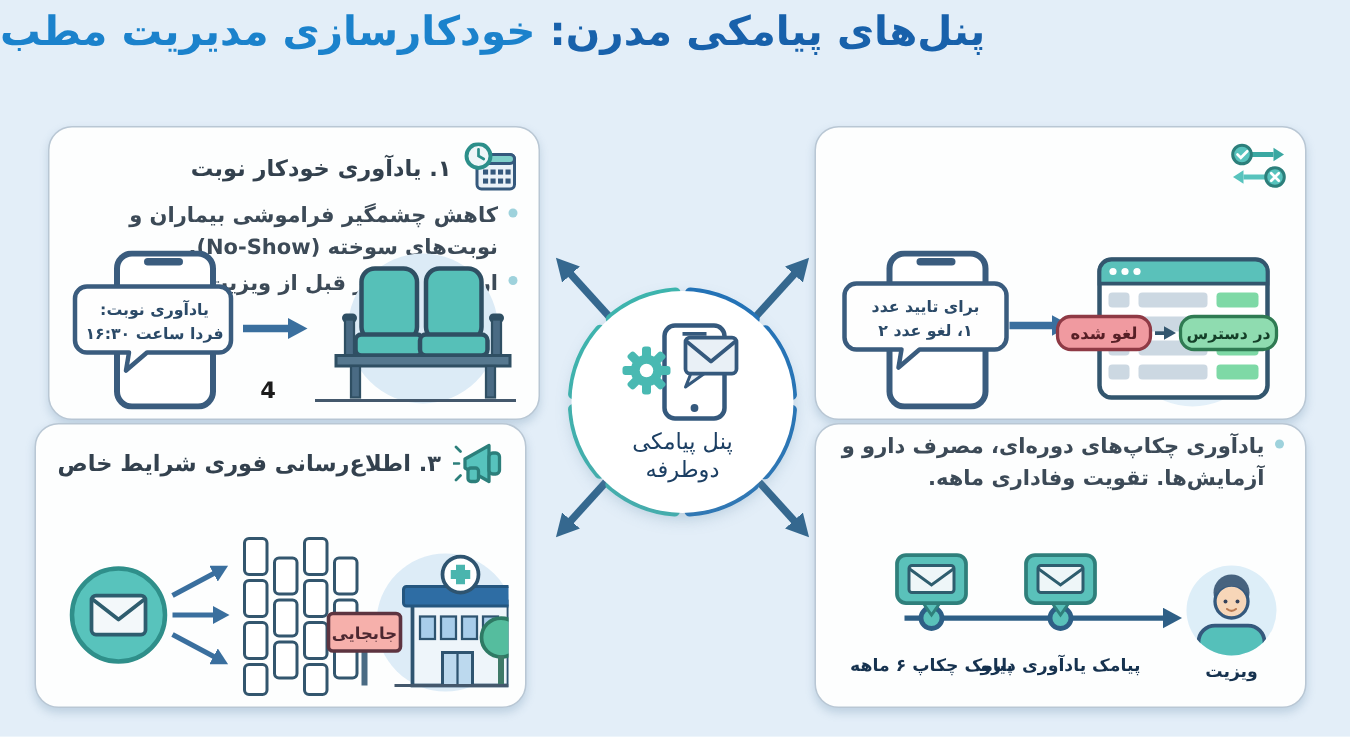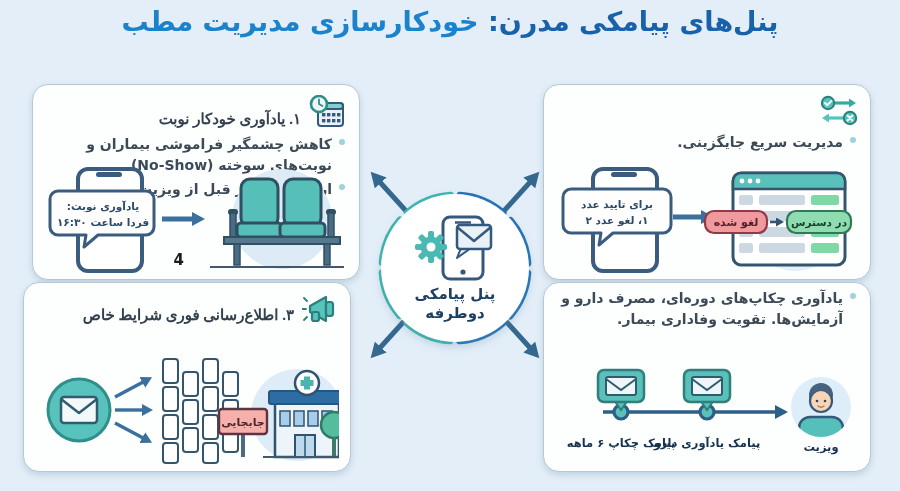--- a/index.html
+++ b/index.html
@@ -1,40 +1,40 @@
 <!DOCTYPE html>
 <html lang="fa"><head>
 <meta charset="utf-8">
 <style>
   html,body{margin:0;padding:0;}
   body{font-family:"DejaVu Sans",sans-serif;}
   .stage{position:relative;width:900px;height:491px;background:#e3eef8;overflow:hidden;}
-  .title{position:absolute;top:6px;left:0;width:900px;text-align:center;direction:rtl;
+  .title{position:absolute;top:6px;left:0;width:900px;text-align:left;direction:rtl;
          font-size:27px;font-weight:800;margin:0;letter-spacing:0;}
   .title .t1{color:#1861ab;}
   .title .t2{color:#1b82cc;}
   .card{position:absolute;width:326px;background:#fdfefe;border:1.5px solid #b9c7d4;
         border-radius:16px;box-shadow:0 3px 6px rgba(110,145,175,.30);direction:rtl;}
   .card-tl{left:32px;top:84px;height:194px;}
   .card-tr{left:543px;top:84px;height:194px;}
   .card-bl{left:23px;top:282px;height:188px;}
   .card-br{left:543px;top:282px;height:188px;}
-  .card-head{display:flex;align-items:flex-end;gap:8px;padding:10px 12px 0 12px;font-family:Liberation Serif, serif;}
+  .card-head{display:flex;align-items:center;gap:8px;padding:10px 12px 0 12px;}
   .card-title{font-size:15px;font-weight:800;color:#33414e;line-height:1.25;}
   .bullets{list-style:none;margin:5px 0 0 0;padding:0 14px 0 10px;}
   .bullets li{display:flex;gap:7px;align-items:flex-start;margin:3px 0;}
   .bullets .dot{flex:0 0 auto;width:6px;height:6px;border-radius:50%;background:#9ed2dc;margin-top:5px;}
   .bullets .btext{font-size:14px;font-weight:700;color:#3c4a57;line-height:1.5;}
   .illus{position:absolute;left:11px;bottom:6px;}
   .center-wrap{position:absolute;left:375px;top:188px;width:160px;height:160px;z-index:2;}
   .center-circle{position:absolute;inset:6px;background:#ffffff;border-radius:50%;
                  box-shadow:0 4px 10px rgba(100,140,170,.35);
                  display:flex;flex-direction:column;align-items:center;justify-content:center;}
   .center-ring{position:absolute;inset:0;}
-  .center-label{font-size:15px;font-weight:700;color:#1c3f63;text-align:center;line-height:1.3;direction:rtl;margin-top:2px;}
+  .center-label{font-size:15px;font-weight:400;color:#1c3f63;text-align:center;line-height:1.3;direction:rtl;margin-top:2px;}
   .arrows-svg{position:absolute;left:352px;top:152px;z-index:1;}
   svg text{font-family:"DejaVu Sans",sans-serif;}
 </style>
 </head>
 <body>
 
 <div class="stage">
 
   <h1 class="title"><span class="t1">پنل‌های پیامکی مدرن:</span> <span class="t2">خودکارسازی مدیریت مطب</span></h1>
 
@@ -114,24 +114,20 @@
         <path d="M29,3.5 L36,8 L29,12.5 Z" fill="#3aa8a2"></path>
         <circle cx="8" cy="8" r="6.2" fill="#57c3bd" stroke="#2c7f7b" stroke-width="2"></circle>
         <path d="M5,8 l2.2,2.2 L11.5,5.8" fill="none" stroke="#ffffff" stroke-width="1.8" stroke-linecap="round"></path>
         <line x1="24" y1="23" x2="9" y2="23" stroke="#57c3bd" stroke-width="3.2"></line>
         <path d="M9,18.5 L2,23 L9,27.5 Z" fill="#57c3bd"></path>
         <circle cx="30" cy="23" r="6.2" fill="#57c3bd" stroke="#2c7f7b" stroke-width="2"></circle>
         <path d="M27.5,20.5 l5,5 M32.5,20.5 l-5,5" stroke="#ffffff" stroke-width="1.8" stroke-linecap="round"></path>
       </svg>
     </div>
     <ul class="bullets">
-      <li>
-          <span class="dot"></span>
-          <span class="btext">مدیریت سریع جایگزینی.</span>
-        </li>
     </ul>
     <svg class="illus" width="302" height="106" viewBox="0 0 302 106">
       <defs>
         <marker id="ah-c2" markerUnits="userSpaceOnUse" markerWidth="14" markerHeight="14" refX="4" refY="7" orient="auto">
             <path d="M0,0 L13,7 L0,14 Z" fill="#3a6f9e"></path>
           </marker>
         <marker id="ah-c2s" markerUnits="userSpaceOnUse" markerWidth="9" markerHeight="9" refX="2" refY="4.5" orient="auto">
             <path d="M0,0 L8,4.5 L0,9 Z" fill="#33566e"></path>
           </marker>
       </defs>
@@ -247,21 +243,21 @@
           <text x="208" y="71" text-anchor="middle" direction="rtl" font-size="11" font-weight="bold" fill="#4c2730">جابجایی</text>
         </g>
       </g>
     </svg>
   </div>
 
   <div class="card card-br">
     <ul class="bullets">
       <li>
           <span class="dot"></span>
-          <span class="btext">یادآوری چکاپ‌های دوره‌ای، مصرف دارو و آزمایش‌ها. تقویت وفاداری بیمار.</span>
+          <span class="btext">یادآوری چکاپ‌های دوره‌ای، مصرف دارو و آزمایش‌ها. تقویت وفاداری ماهه.</span>
         </li>
     </ul>
     <svg class="illus" width="304" height="110" viewBox="0 0 304 110">
       <defs>
         <marker id="ah-c4" markerUnits="userSpaceOnUse" markerWidth="14" markerHeight="14" refX="4" refY="7" orient="auto">
             <path d="M0,0 L13,7 L0,14 Z" fill="#2e5f86"></path>
           </marker>
         <clipPath id="avclip-c4">
             <circle cx="266" cy="52" r="30"></circle>
           </clipPath>

